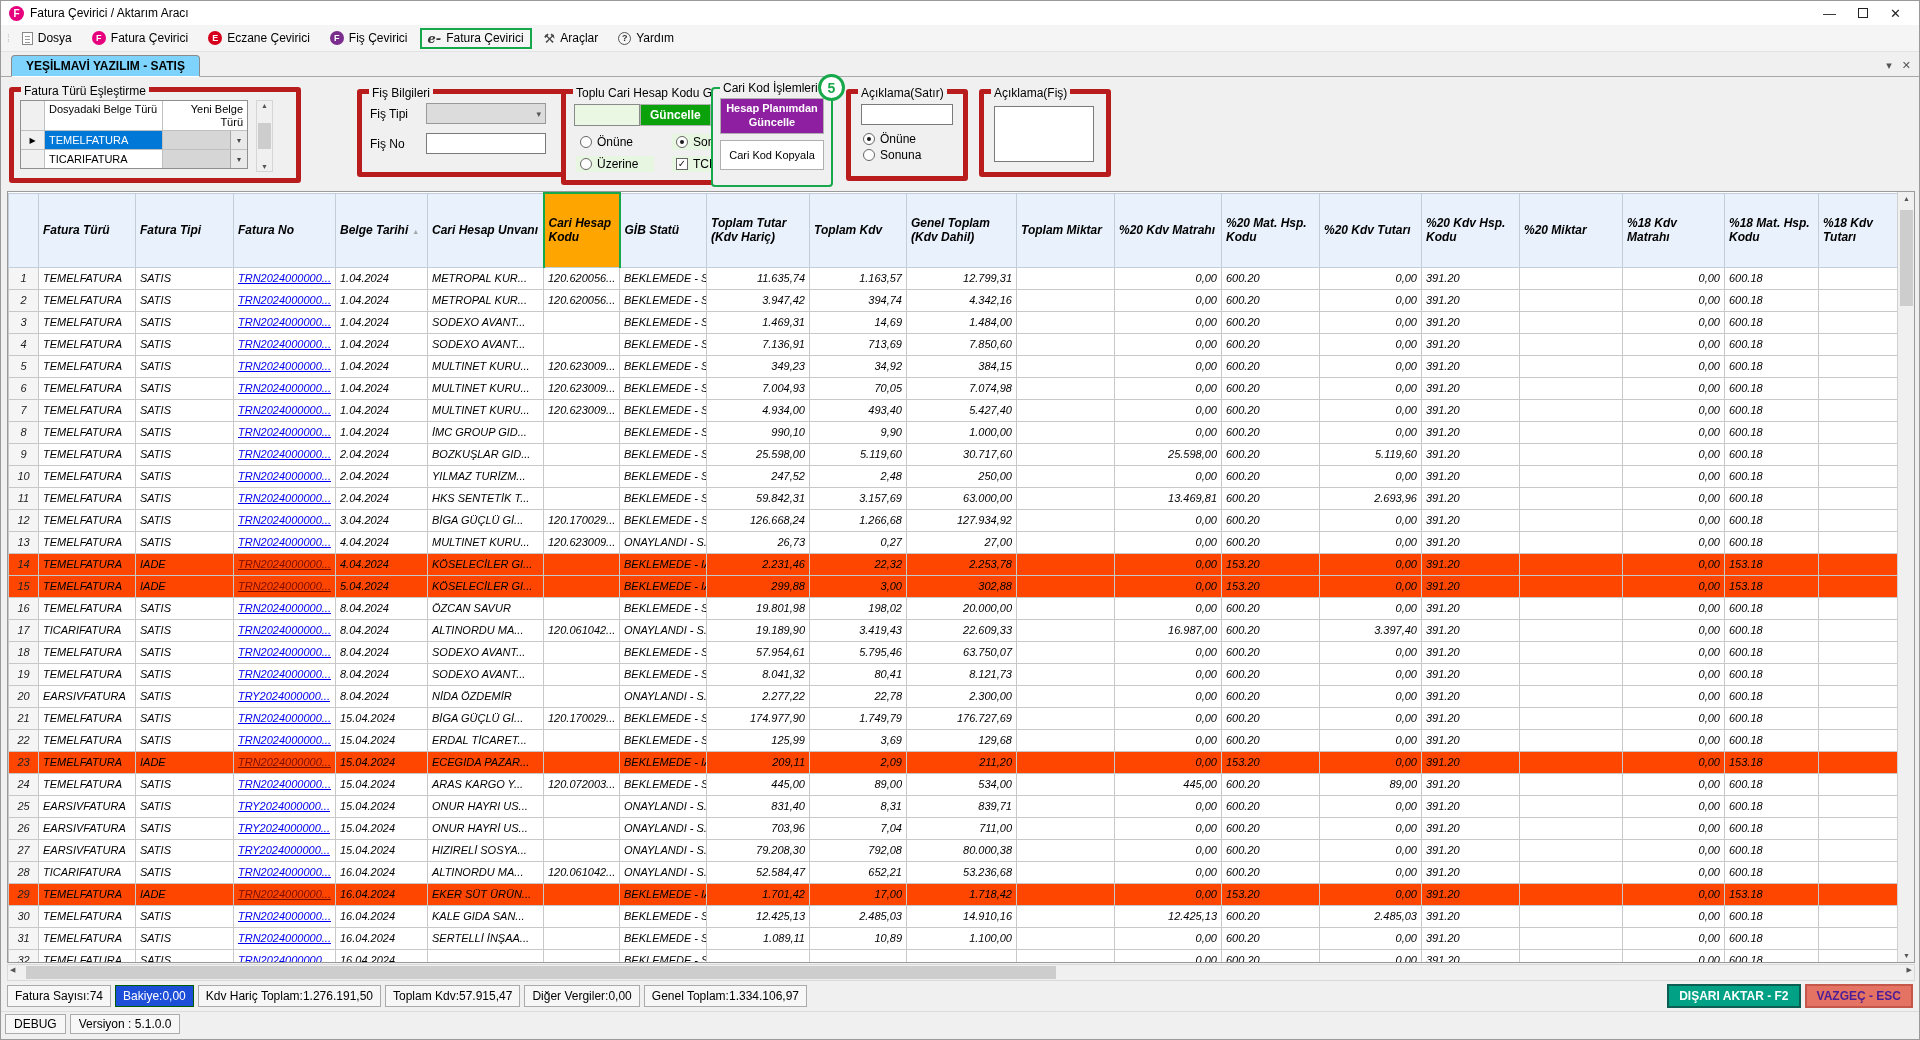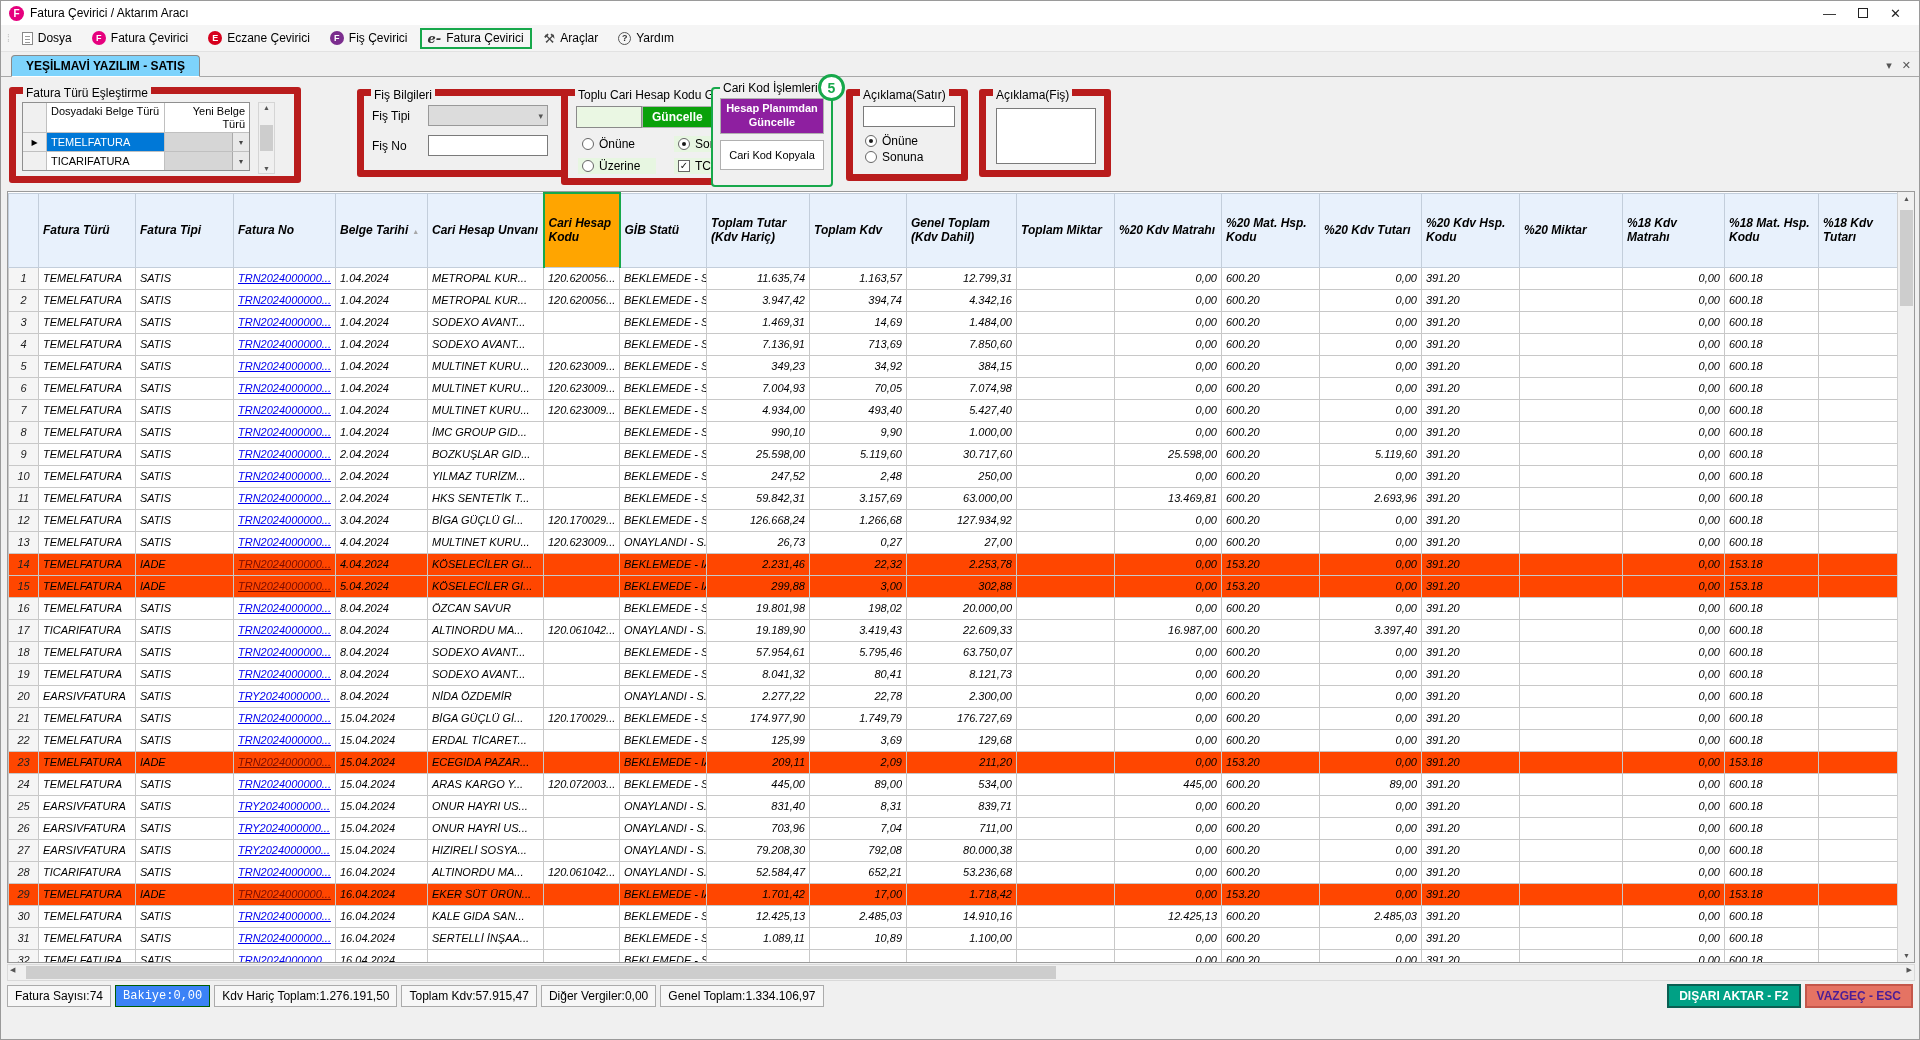--- a/index.html
+++ b/index.html
@@ -36,21 +36,21 @@
 
   
   .tabstrip { height:25px; background:#f0f0f0; display:flex; align-items:flex-end; padding:0 0 0 10px;
     border-bottom:1px solid #a8a8a8; flex:0 0 auto; position:relative; }
   .tab { background:#7dd3fc; border:1px solid #8a8a8a; border-bottom:1px solid #fff; border-radius:4px 4px 0 0;
     padding:3px 14px 3px 14px; font-weight:bold; font-size:12px; margin-bottom:-1px; }
   .tabicons { position:absolute; right:8px; bottom:4px; display:flex; gap:10px; color:#555; font-size:11px; }
 
   
   .toolpanel { height:112px; position:relative; flex:0 0 auto; background:#f0f0f0; }
-  .groupbox { position:absolute; border:7px solid #b91c1c; border-radius:3px; background:#f0f0f0; }
+  .groupbox { position:absolute; border:5px solid #b91c1c; border-radius:3px; background:#f0f0f0; }
   .gb-label { position:absolute; top:-8px; left:7px; background:#f0f0f0; padding:0 3px; font-size:12px; white-space:nowrap; }
 
   
   .mini-grid { position:absolute; left:6px; top:8px; width:228px; border:1px solid #8f8f8f; background:#fff; font-size:11px; }
   .mg-row { display:flex; border-bottom:1px solid #c0c0c0; }
   .mg-sel { width:24px; background:#f0f0f0; border-right:1px solid #c0c0c0; display:flex; align-items:center; justify-content:center; font-size:8px; }
   .mg-h1 { width:118px; border-right:1px solid #c0c0c0; padding:2px 4px; line-height:1.15; background:#fff; }
   .mg-h2 { width:84px; padding:2px 4px; line-height:1.15; background:#fff;text-align:right; }
   .mg-c1 { width:118px; border-right:1px solid #c0c0c0; padding:3px 4px; }
   .mg-c1.sel { background:#0078d7; color:#fff; }
@@ -119,21 +119,21 @@
 
   .hscroll { height:17px; margin:1px 4px 0 6px; background:#f0f0f0; border:1px solid #d9d9d9;
     position:relative; flex:0 0 auto; }
   .hs-left { position:absolute; left:2px; top:1px; font-size:7px; color:#555; }
   .hs-right { position:absolute; right:2px; top:1px; font-size:7px; color:#555; }
   .hthumb { position:absolute; left:18px; top:1px; height:13px; width:1030px; background:#cdcdcd; }
 
   
   .statusbar { height:30px; display:flex; align-items:center; gap:4px; padding:0 6px; flex:0 0 auto; }
   .sbox { border:1px solid #ababab; background:#f7f7f7; padding:3px 7px; font-size:12px; white-space:nowrap; }
-  .sbox.green { background:#3b82f6; border-color:#005c00; color:#fff;font-family:Liberation Mono, monospace; }
+  .sbox.green { background:#1d4ed8; border-color:#005c00; color:#fff; }
   .sb-spacer { flex:1; }
   .btn-export { background:#00a185; border:2px solid #0a5f52; color:#fff; font-weight:bold;
     font-size:12px; padding:3px 10px; }
   .btn-cancel { background:#e57363; border:2px solid #c4564a; color:#4c1d95; font-weight:bold;
     font-size:12px; padding:3px 10px; }
 
   .debugbar { height:25px; background:#f0f0f0; border-top:1px solid #dcdcdc; display:flex;
     align-items:center; gap:4px; padding:0 4px; flex:0 0 auto; }
   .dbox { border:1px solid #ababab; background:#f7f7f7; padding:2px 8px; font-size:12px; }
 </style>
@@ -1066,13 +1066,17 @@
     <span class="sbox green">Bakiye:0,00</span>
     <span class="sbox">Kdv Hariç Toplam:1.276.191,50</span>
     <span class="sbox">Toplam Kdv:57.915,47</span>
     <span class="sbox">Diğer Vergiler:0,00</span>
     <span class="sbox">Genel Toplam:1.334.106,97</span>
     <span class="sb-spacer"></span>
     <span class="btn-export">DIŞARI AKTAR - F2</span>
     <span class="btn-cancel">VAZGEÇ - ESC</span>
   </div>
 
+  <div class="debugbar">
+    <span class="dbox">DEBUG</span>
+    <span class="dbox">Versiyon : 5.1.0.0</span>
+  </div>
 </div>
 
 </body></html>

